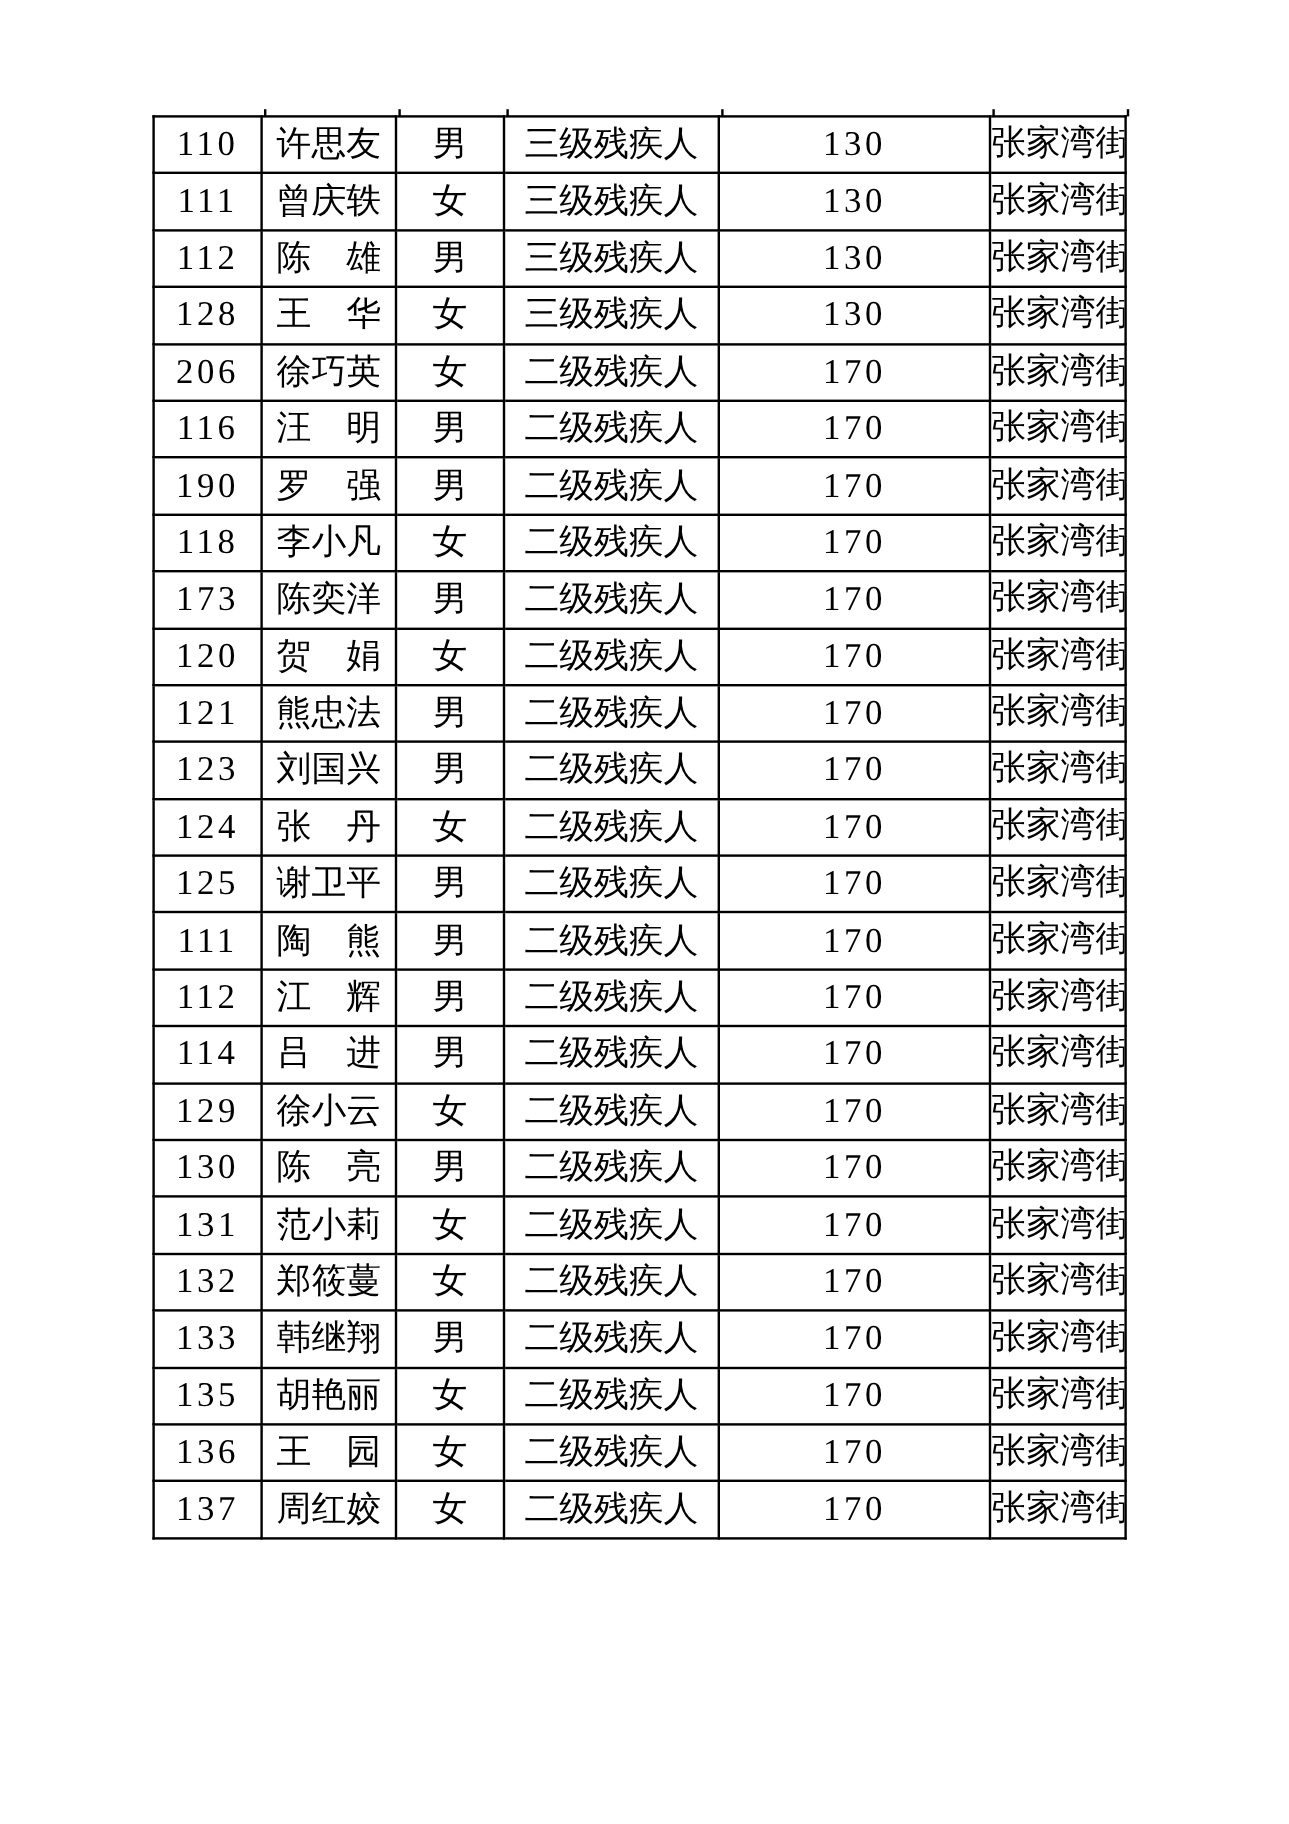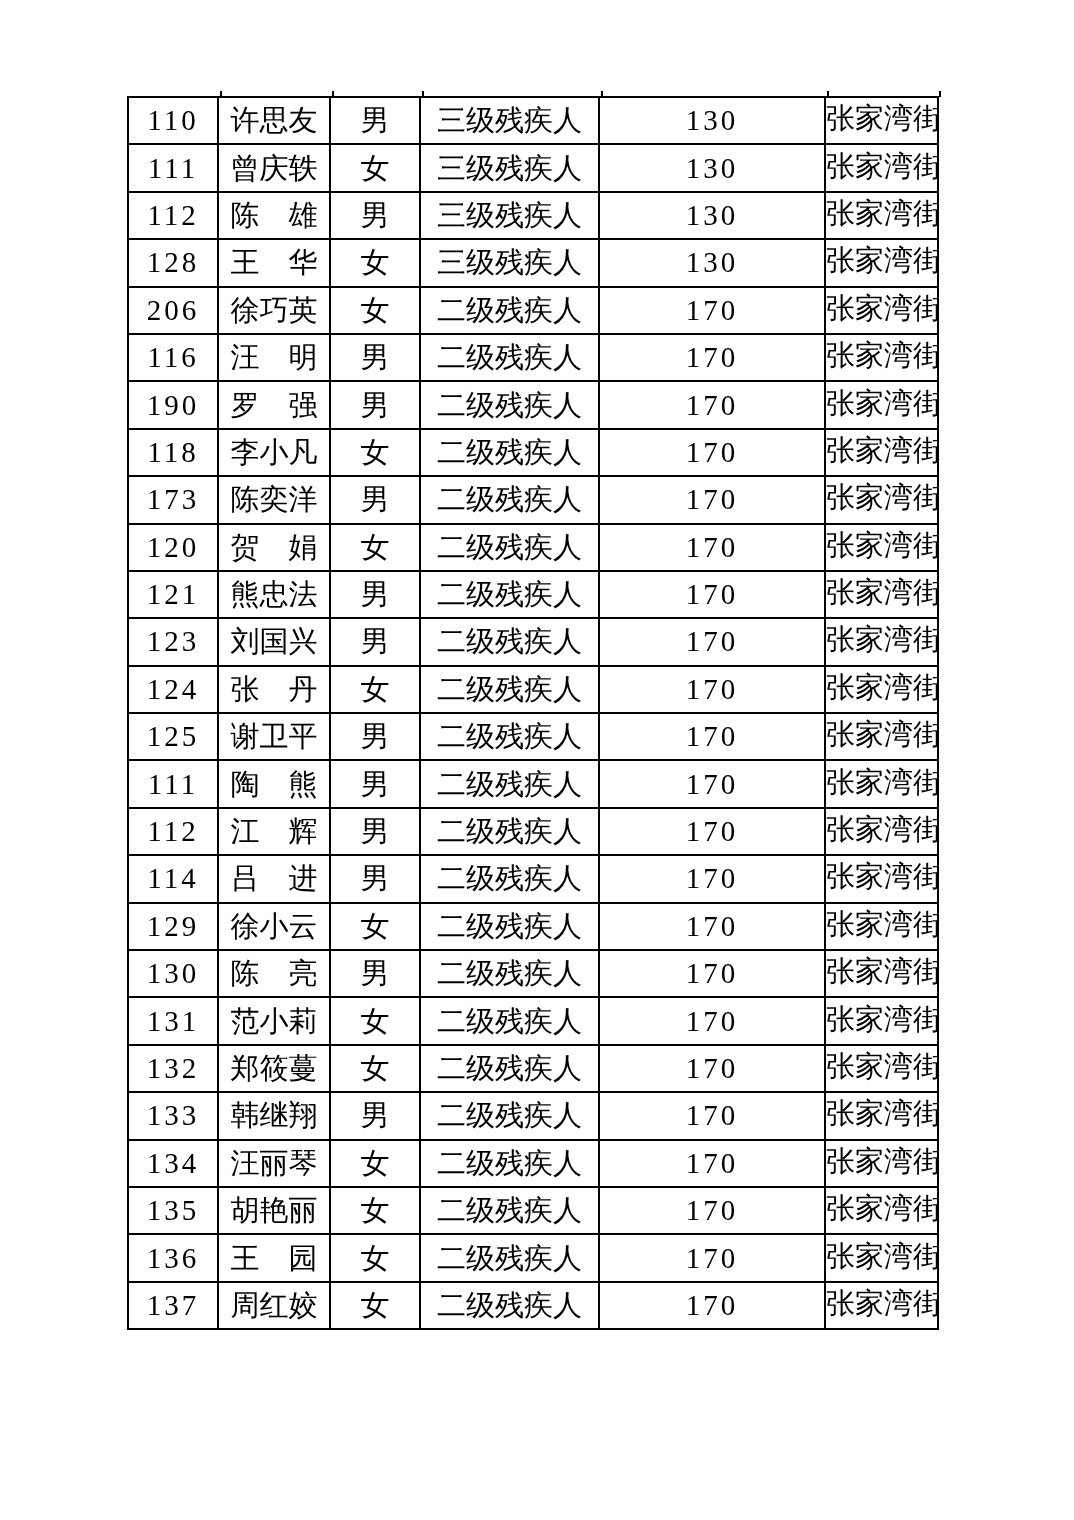--- a/index.html
+++ b/index.html
@@ -283,28 +283,20 @@
 
         <tr>
           <td class="c-serial">133</td>
           <td class="c-name">韩继翔</td>
           <td class="c-gender">男</td>
           <td class="c-category">二级残疾人</td>
           <td class="c-amount">170</td>
           <td class="c-street">张家湾街</td>
         </tr>
 
-        <tr>
-          <td class="c-serial">134</td>
-          <td class="c-name">汪丽琴</td>
-          <td class="c-gender">女</td>
-          <td class="c-category">二级残疾人</td>
-          <td class="c-amount">170</td>
-          <td class="c-street">张家湾街</td>
-        </tr>
 
         <tr>
           <td class="c-serial">135</td>
           <td class="c-name">胡艳丽</td>
           <td class="c-gender">女</td>
           <td class="c-category">二级残疾人</td>
           <td class="c-amount">170</td>
           <td class="c-street">张家湾街</td>
         </tr>
 

